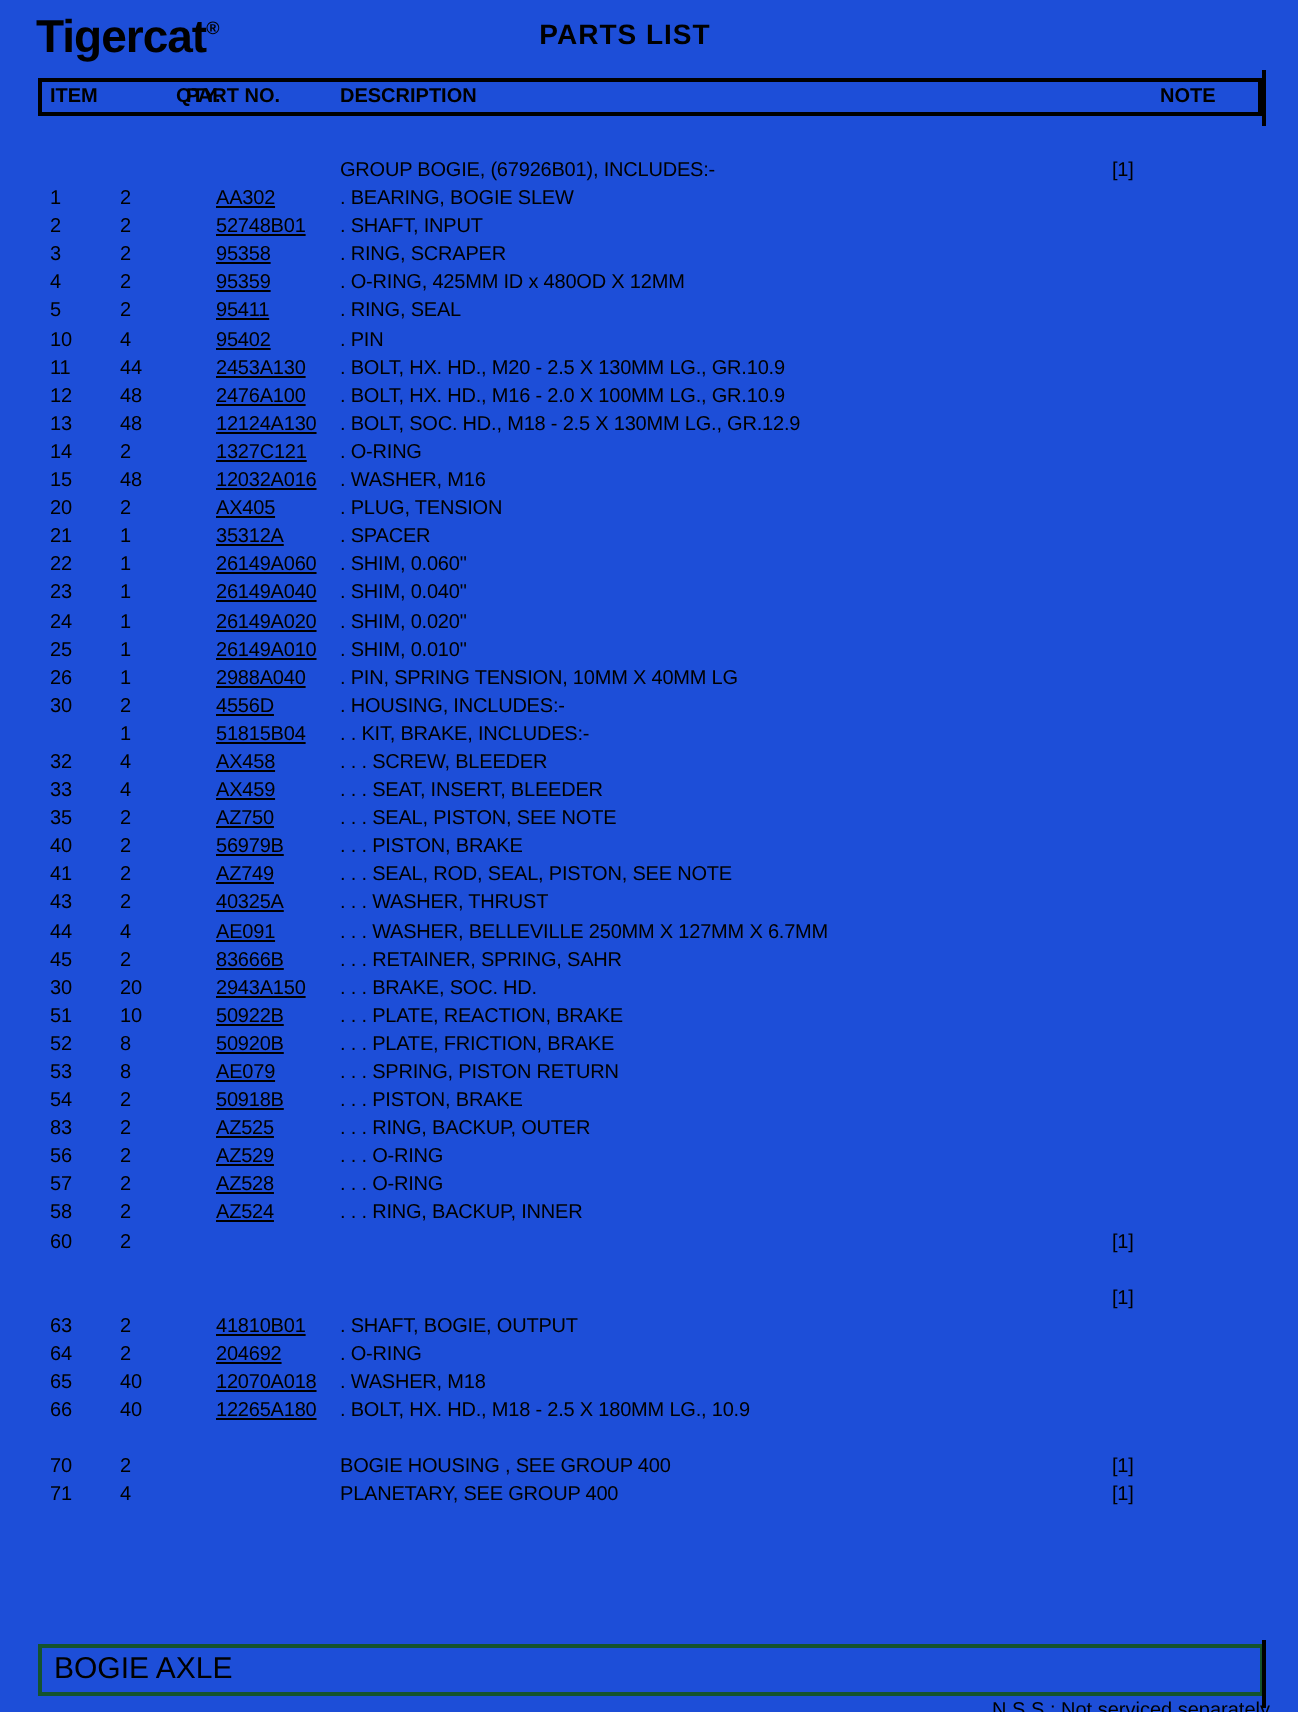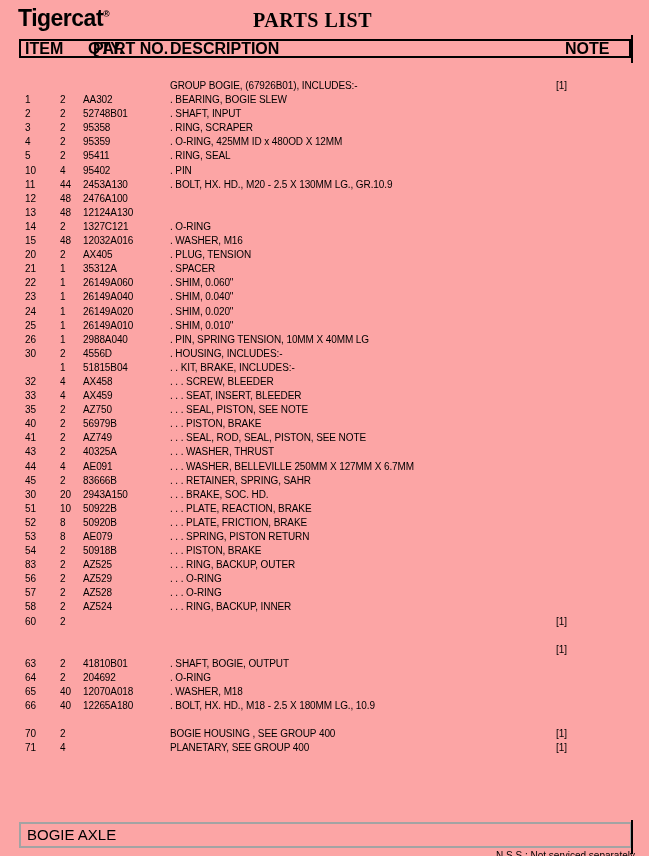--- a/index.html
+++ b/index.html
@@ -4,67 +4,66 @@
 <style>
   html, body { margin: 0; padding: 0; }
   body {
     width: 649px; height: 856px;
     background: #ffffff;
     font-family: "Liberation Sans", sans-serif;
     color: #000;
     position: relative;
     overflow: hidden;
   }
-  .page { position: absolute; inset: 0; background: #fca5a5; overflow: hidden; }
+  .page { position: absolute; inset: 0; background: #1d4ed8; overflow: hidden; }
 
   .logo {
     position: absolute; left: 18px; top: 5px;
     font-size: 23px; font-weight: bold; letter-spacing: -0.5px;
     white-space: nowrap;
   }
   .logo sup { font-size: 9px; font-weight: bold; vertical-align: 9px; letter-spacing: 0; }
 
   .title {
     position: absolute; left: 0; top: 9px; width: 625px;
     text-align: center;
-    font-size: 20px; font-weight: bold; letter-spacing: 0.5px;
+    font-size: 14px; font-weight: bold; letter-spacing: 0.5px;
     white-space: nowrap;
-    font-family: Liberation Serif, serif;
   }
 
   .thead {
     position: absolute; left: 19px; top: 39px;
     width: 608px; height: 15px;
     border: 2px solid #000;
-    font-size: 16px; font-weight: bold; line-height: 15px;
+    font-size: 10px; font-weight: bold; line-height: 15px;
   }
   .thead span { position: absolute; top: 0; white-space: nowrap; }
   .th-item { left: 4px; }
   .th-qty  { left: 39px; margin-left: 28px; }
   .th-part { left: 72px; }
   .th-desc { left: 149px; }
-  .th-note { left: 544px; }
+  .th-note { left: 559px; }
 
   .tick { position: absolute; width: 2px; background: #000; }
   .tick-header { left: 631px; top: 35px; height: 28px; }
   .tick-footer { left: 631px; top: 820px; height: 34px; }
 
   .tbody { position: absolute; left: 0; top: 79px; width: 649px; }
   .trow { position: relative; height: 14.1px; font-size: 10px; }
   .cell { position: absolute; top: 0; line-height: 14.1px; white-space: pre; letter-spacing: -0.1px; }
   .c-item { left: 25px; }
   .c-qty  { left: 60px; }
-  .c-part { left: 83px; }
+  .c-part { left: 108px; text-decoration: underline; }
   .c-desc { left: 170px; }
   .c-note { left: 556px; }
 
   .footer-box {
     position: absolute; left: 19px; top: 822px;
     width: 609px; height: 22px;
-    border: 2px solid #a3a3a3;
+    border: 2px solid #14532d;
   }
   .footer-box .section-title {
     font-size: 15px; line-height: 21px; padding-left: 6px; white-space: nowrap;
   }
 
   .nss {
     position: absolute; left: 0; top: 850px; width: 635px;
     text-align: right; font-size: 10px; white-space: nowrap;
   }
 </style>
@@ -149,27 +148,29 @@
     <span class="cell c-qty">44</span>
     <span class="cell c-part">2453A130</span>
     <span class="cell c-desc">. BOLT, HX. HD., M20 - 2.5 X 130MM LG., GR.10.9</span>
     <span class="cell c-note"></span>
   </div>
 
   <div class="trow">
     <span class="cell c-item">12</span>
     <span class="cell c-qty">48</span>
     <span class="cell c-part">2476A100</span>
+    <span class="cell c-desc">. BOLT, HX. HD., M16 - 2.0 X 100MM LG., GR.10.9</span>
     <span class="cell c-note"></span>
   </div>
 
   <div class="trow">
     <span class="cell c-item">13</span>
     <span class="cell c-qty">48</span>
     <span class="cell c-part">12124A130</span>
+    <span class="cell c-desc">. BOLT, SOC. HD., M18 - 2.5 X 130MM LG., GR.12.9</span>
     <span class="cell c-note"></span>
   </div>
 
   <div class="trow">
     <span class="cell c-item">14</span>
     <span class="cell c-qty">2</span>
     <span class="cell c-part">1327C121</span>
     <span class="cell c-desc">. O-RING</span>
     <span class="cell c-note"></span>
   </div>

